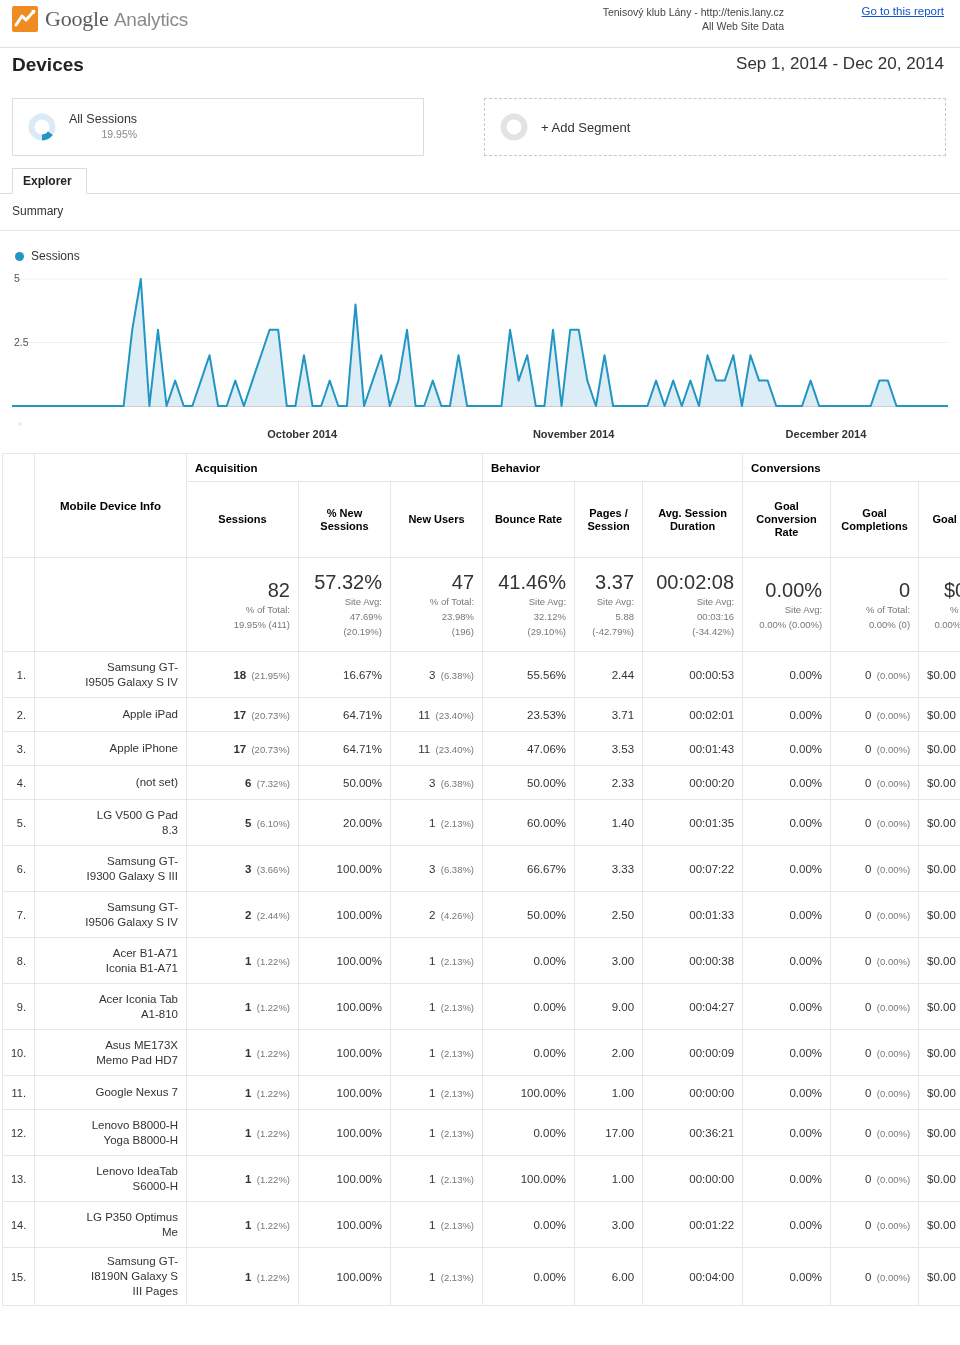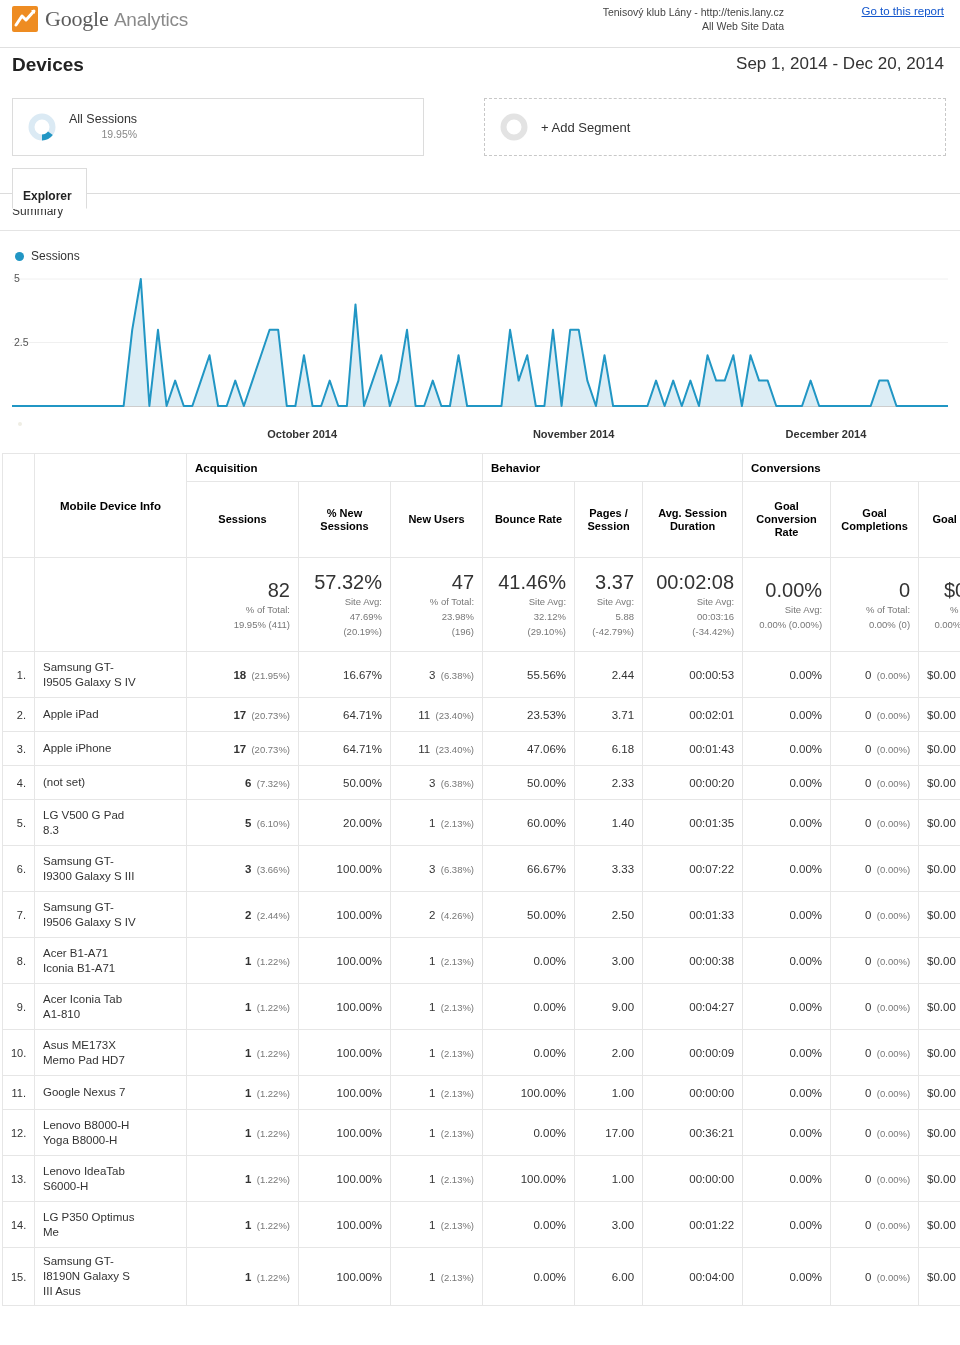--- a/index.html
+++ b/index.html
@@ -120,21 +120,21 @@
   
   .tabs {
     position: relative;
     margin: 12px 0 0 0;
     height: 26px;
     border-bottom: 1px solid #dcdcdc;
   }
   .tab {
     position: absolute;
     left: 12px; top: 0;
-    padding: 20px 14px 5px 10px;
+    padding: 5px 14px 5px 10px;
     border: 1px solid #dcdcdc;
     border-bottom: 1px solid #fff;
     background: #fff;
     font-size: 12px;
     font-weight: bold;
     color: #222;
   }
   .subnav {
     margin: 10px 0 0 12px;
     font-size: 12px;
@@ -251,21 +251,21 @@
   }
 
   .idx-cell {
     width: 30px;
     text-align: right;
     font-size: 11px;
     color: #333;
     padding-right: 4px;
   }
   .dev-cell {
-    text-align: left;
+    text-align: right;
     font-size: 11.5px;
     color: #333;
     line-height: 15px;
   }
   .num-cell {
     text-align: right;
     font-size: 11.5px;
     color: #333;
     white-space: nowrap;
   }
@@ -495,21 +495,21 @@
         </tr>
         <tr class="data-row">
           <td class="idx-cell">3.</td>
           <td class="dev-cell">
             <span class="extra-line">Apple iPhone</span>
           </td>
           <td class="num-cell"><span class="num-strong">17</span><span class="num-paren">&nbsp;&nbsp;(20.73%)</span></td>
           <td class="num-cell"><span>64.71%</span></td>
           <td class="num-cell"><span>11</span><span class="num-paren">&nbsp;&nbsp;(23.40%)</span></td>
           <td class="num-cell"><span>47.06%</span></td>
-          <td class="num-cell"><span>6.18</span></td>
+          <td class="num-cell"><span>3.53</span></td>
           <td class="num-cell"><span>00:01:43</span></td>
           <td class="num-cell"><span>0.00%</span></td>
           <td class="num-cell"><span>0</span><span class="num-paren">&nbsp;&nbsp;(0.00%)</span></td>
           <td class="num-cell"><span>$0.00</span><span class="num-paren">&nbsp;&nbsp;(0.00%)</span></td>
         </tr>
         <tr class="data-row">
           <td class="idx-cell">4.</td>
           <td class="dev-cell">
             <span class="extra-line">(not set)</span>
           </td>
@@ -680,21 +680,21 @@
           <td class="num-cell"><span>00:01:22</span></td>
           <td class="num-cell"><span>0.00%</span></td>
           <td class="num-cell"><span>0</span><span class="num-paren">&nbsp;&nbsp;(0.00%)</span></td>
           <td class="num-cell"><span>$0.00</span><span class="num-paren">&nbsp;&nbsp;(0.00%)</span></td>
         </tr>
         <tr class="data-row xtall-row">
           <td class="idx-cell">15.</td>
           <td class="dev-cell">
             <span class="extra-line">Samsung GT-</span>
             <span class="extra-line">I8190N Galaxy S</span>
-            <span class="extra-line">III Asus</span>
+            <span class="extra-line">III Pages</span>
           </td>
           <td class="num-cell"><span class="num-strong">1</span><span class="num-paren">&nbsp;&nbsp;(1.22%)</span></td>
           <td class="num-cell"><span>100.00%</span></td>
           <td class="num-cell"><span>1</span><span class="num-paren">&nbsp;&nbsp;(2.13%)</span></td>
           <td class="num-cell"><span>0.00%</span></td>
           <td class="num-cell"><span>6.00</span></td>
           <td class="num-cell"><span>00:04:00</span></td>
           <td class="num-cell"><span>0.00%</span></td>
           <td class="num-cell"><span>0</span><span class="num-paren">&nbsp;&nbsp;(0.00%)</span></td>
           <td class="num-cell"><span>$0.00</span><span class="num-paren">&nbsp;&nbsp;(0.00%)</span></td>

